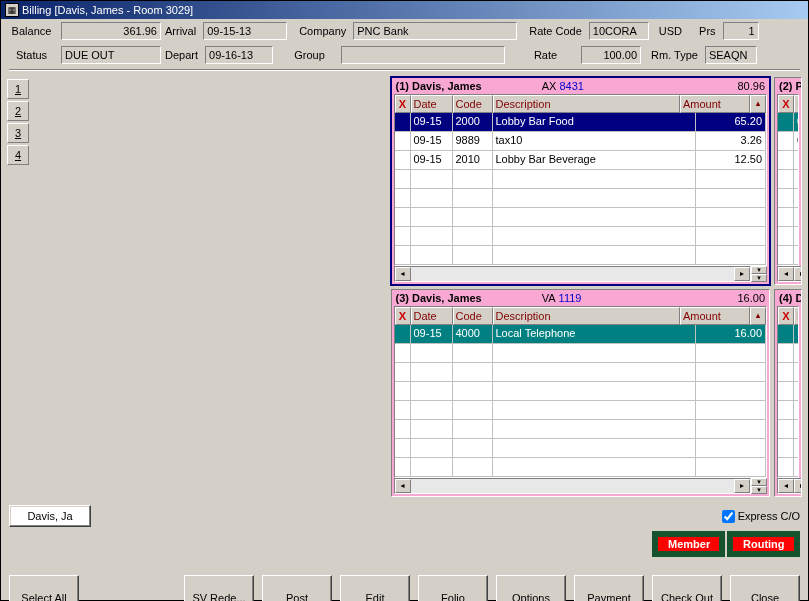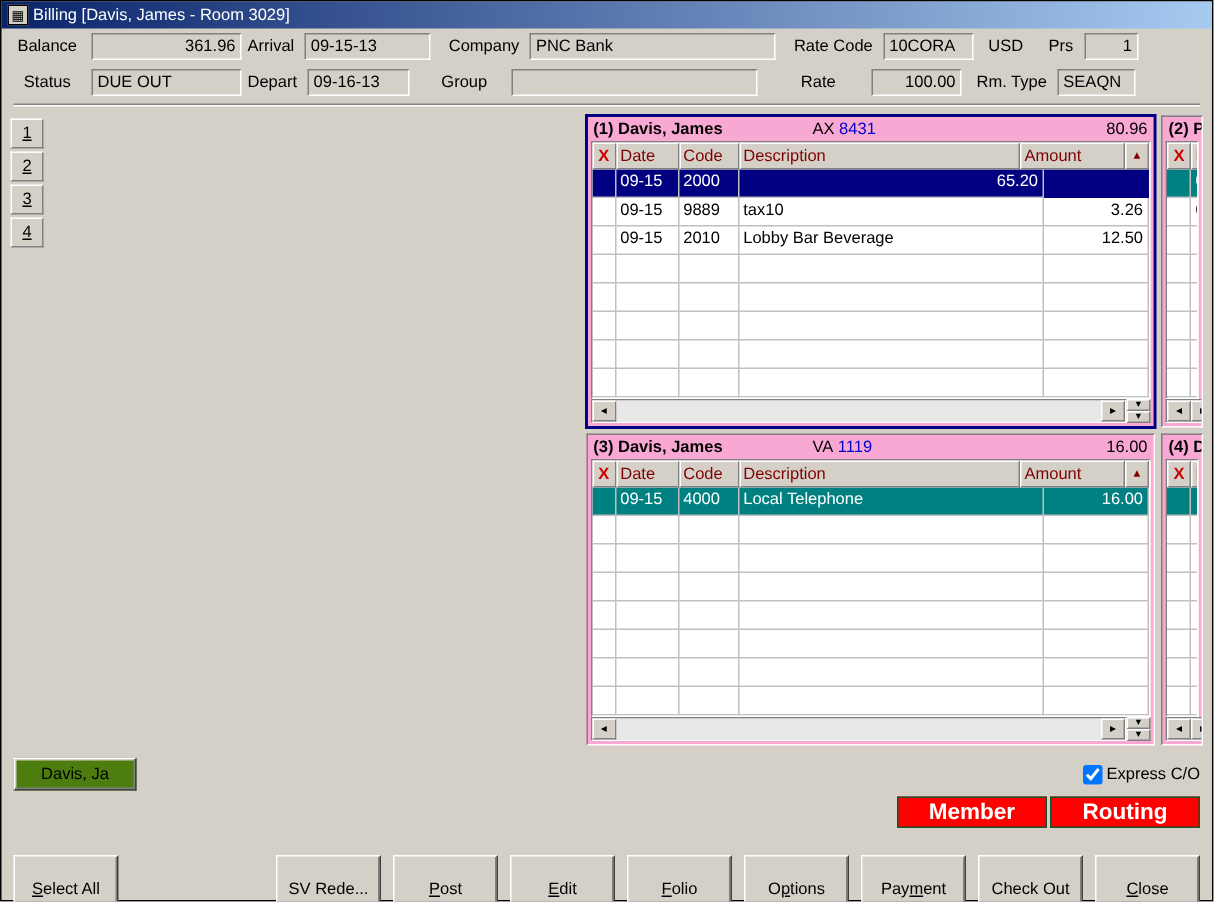--- a/index.html
+++ b/index.html
@@ -200,38 +200,38 @@
   .flags-row {
     display:flex;
     align-items:center;
     gap:6px;
     margin-bottom:4px;
   }
   .name-btn {
     border: 1px solid;
     border-color: #fff #404040 #404040 #fff;
     box-shadow: inset -1px -1px #808080, inset 1px 1px #d4d0c8;
-    background: #4d7c0f;
+    background: #ffffff;
     padding: 4px 8px;
     cursor: pointer;
     width: 82px;
     text-align: center;
   }
   .spacer { flex:1; }
   .chk { display:flex; align-items:center; gap:3px; }
   .chk input { margin:0; }
   .redflag {
     background: #f00;
     color: #fff;
     font-weight: bold;
     padding: 1px 10px;
-    font-size: 15px;
-    border: 1px solid #14532d;
+    font-size: 11px;
+    border: 6px solid #14532d;
     text-align:center;
-    width: 100px;
+    width: 73px;
   }
   .action-bar {
     display: flex;
     gap: 8px;
     padding-top: 14px;
     align-items: center;
   }
   .abtn {
     border: 1px solid;
     border-color: #fff #404040 #404040 #fff;
@@ -307,20 +307,21 @@
             <div class="gh">Amount</div>
             <div class="gh" style="padding:0">
               <div style="text-align:center;font-size:9px">▴</div>
             </div>
           </div>
           <div class="grid-body">
             <div class="grid-row row-sel">
               <div class="gc"></div>
               <div class="gc">09-15</div>
               <div class="gc">2000</div>
+              <div class="gc">Lobby Bar Food</div>
               <div class="gc right">65.20</div>
             </div>
             <div class="grid-row">
               <div class="gc"></div>
               <div class="gc">09-15</div>
               <div class="gc">9889</div>
               <div class="gc">tax10</div>
               <div class="gc right">3.26</div>
             </div>
             <div class="grid-row">

